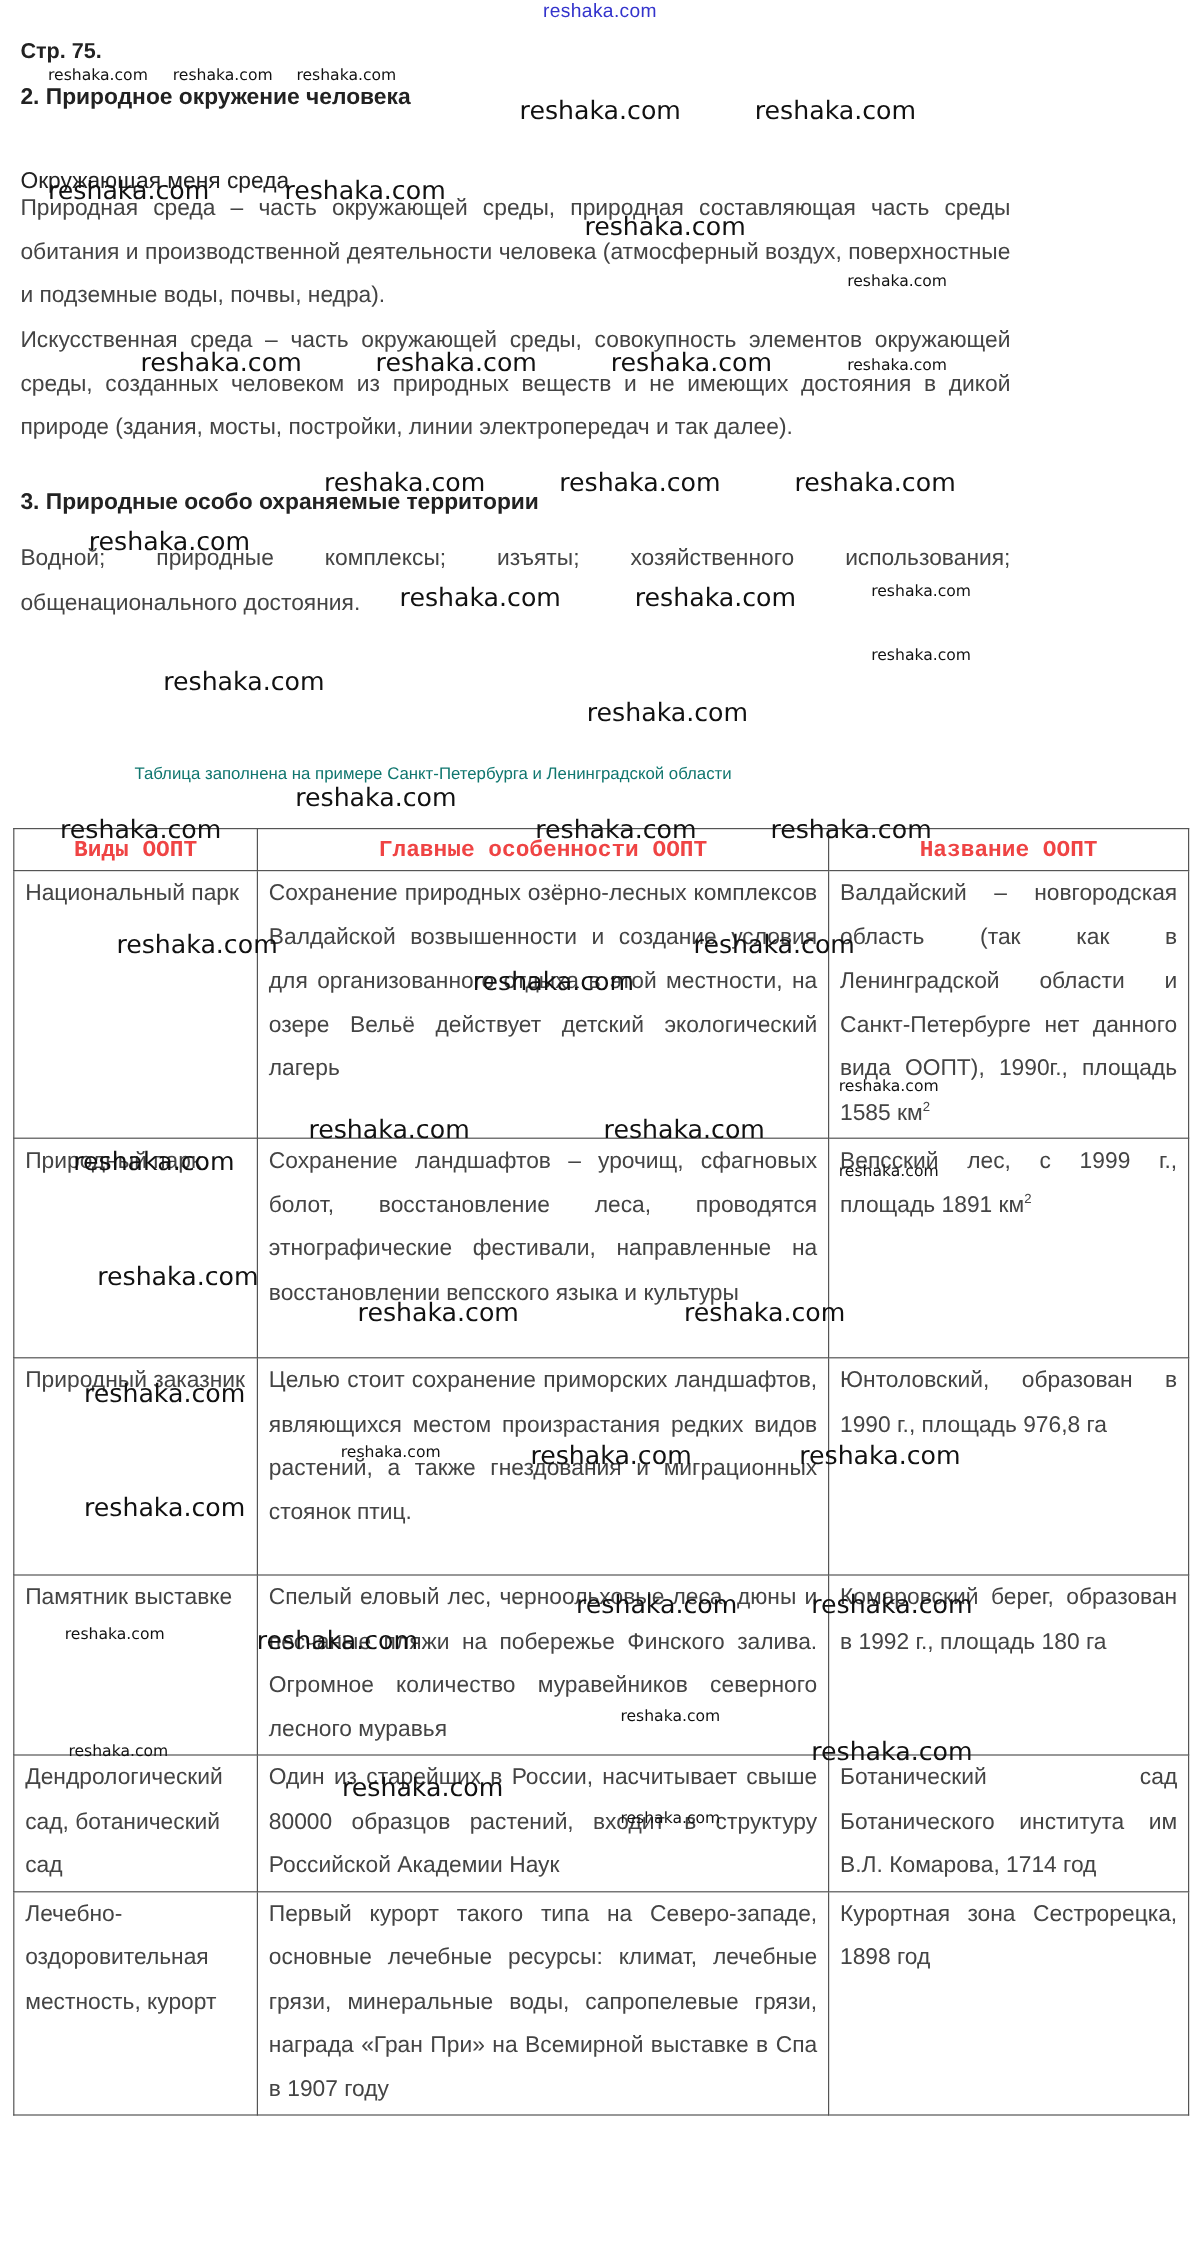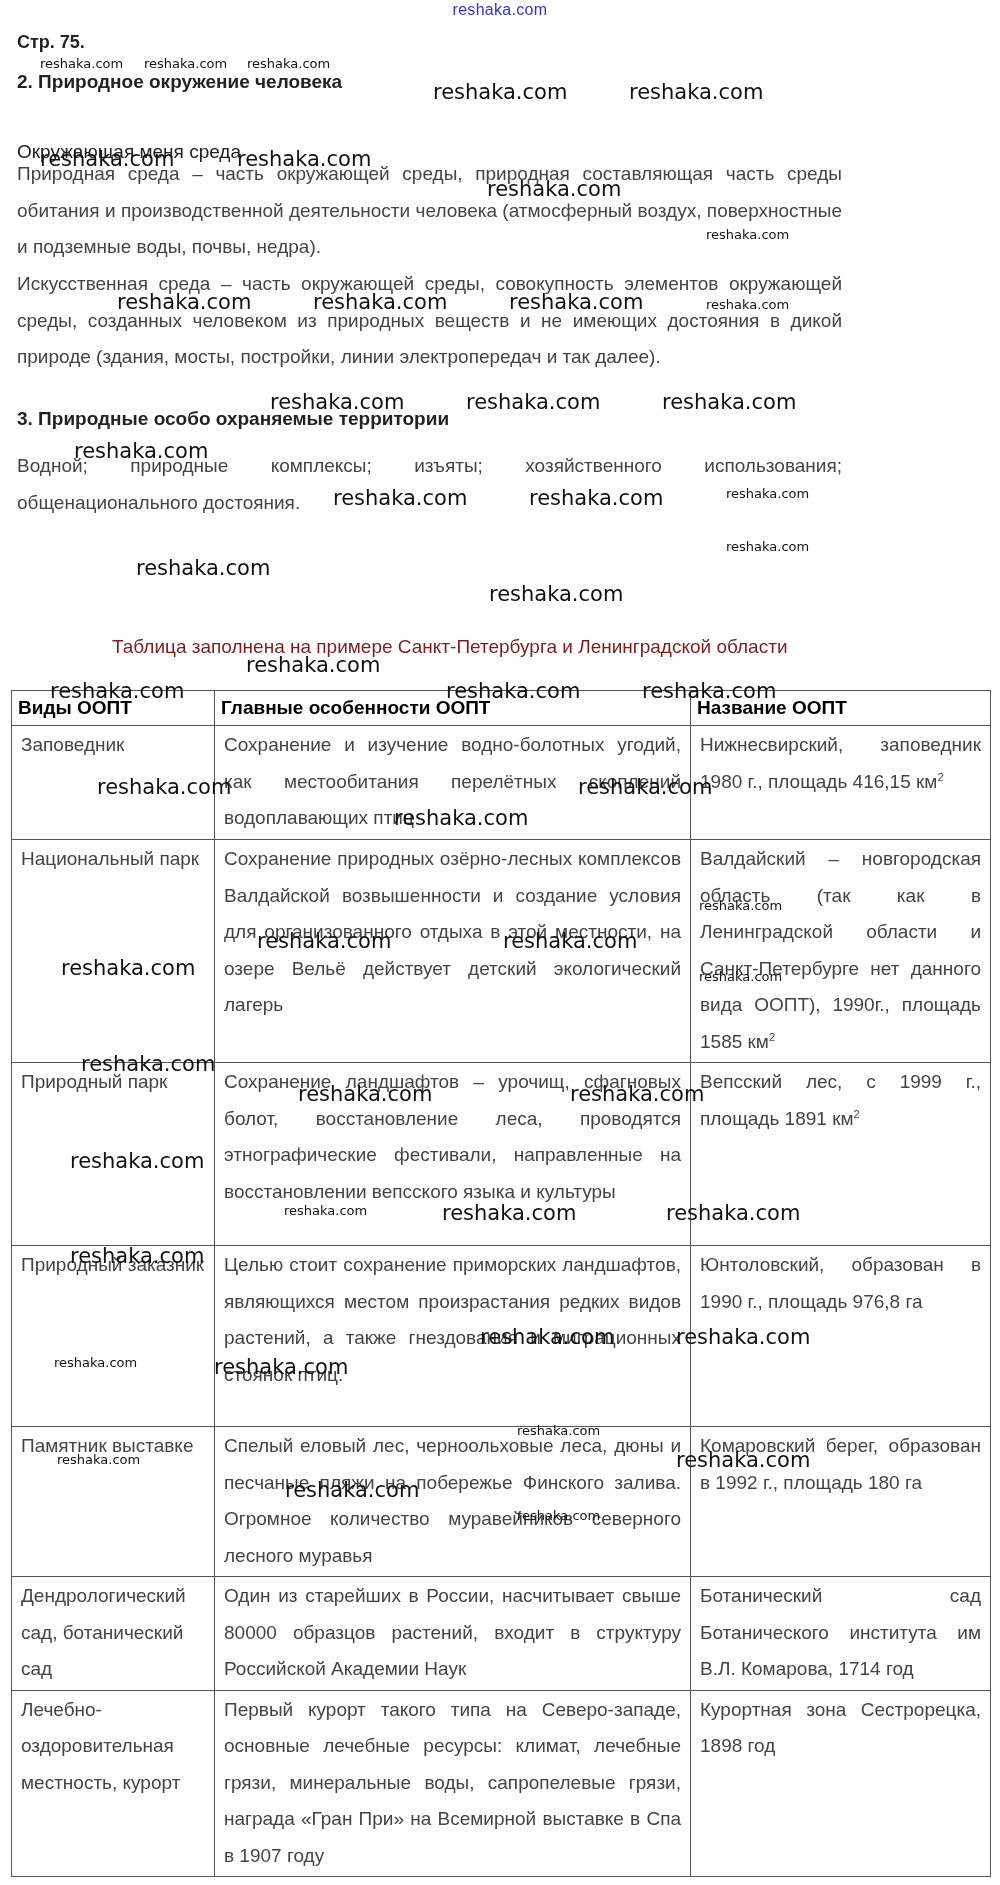--- a/index.html
+++ b/index.html
@@ -6,32 +6,32 @@
   body { width:1000px; height:1885px; position:relative; overflow:hidden;
          font-family:"Liberation Sans", sans-serif; color:#333333; }
   .abs { position:absolute; }
   .toplink { left:0; width:1000px; top:1px; text-align:center; font-size:16px;
              color:#3333cc; letter-spacing:0.3px; }
   .h-page { left:17px; top:32px; font-size:18px; font-weight:bold; color:#222; }
   .h-sec { left:17px; font-size:19px; font-weight:bold; color:#222; }
   .h-sub { left:17px; top:141px; font-size:19px; font-weight:normal; color:#222; }
   .para { left:17px; width:825px; font-size:19px; line-height:36.5px; text-align:justify;
           text-align-last:left; color:#444; }
-  .caption { left:112px; top:636px; font-size:19px; color:#7f1d1d; }
+  .caption { left:112px; top:636px; font-size:14px; color:#0f766e; }
   .wm { font-family:"DejaVu Sans", sans-serif; color:#111; white-space:nowrap; }
   .wm-big { font-size:21px; }
   .wm-small { font-size:13px; }
   table.oopt { position:absolute; left:11px; top:690px; width:979px;
                border-collapse:collapse; table-layout:fixed; }
   table.oopt col.c1 { width:203px; }
   table.oopt col.c2 { width:476px; }
   table.oopt col.c3 { width:300px; }
   table.oopt th, table.oopt td { border:1.5px solid #555; vertical-align:top;
                font-size:19px; color:#444; line-height:36.5px; padding:1px 9px 2px 9px; }
-  table.oopt th { font-weight:bold; color:#000000; text-align:left; line-height:32px; padding:1px 6px; }
+  table.oopt th { font-weight:bold; color:#ef4444; text-align:center; line-height:32px; padding:1px 6px;font-family:Liberation Mono, monospace; }
   table.oopt td.desc, table.oopt td.name { text-align:justify; text-align-last:left; }
   sup { font-size:11px; line-height:0; }
 </style>
 </head>
 <body>
 
 <div class="abs toplink">reshaka.com</div>
 
 <div class="abs h-page">Стр. 75.</div>
 
@@ -53,25 +53,20 @@
       <col class="c3">
     </colgroup>
   <thead>
     <tr>
       <th>Виды ООПТ</th>
       <th>Главные особенности ООПТ</th>
       <th>Название ООПТ</th>
     </tr>
   </thead>
   <tbody>
-    <tr style="height:114px">
-      <td>Заповедник</td>
-      <td class="desc">Сохранение и изучение водно-болотных угодий, как местообитания перелётных скоплений водоплавающих птиц</td>
-      <td class="name"><span>Нижнесвирский, заповедник 1980 г., площадь 416,15 км</span><sup>2</sup></td>
-    </tr>
     <tr style="height:220px">
       <td>Национальный парк</td>
       <td class="desc">Сохранение природных озёрно-лесных комплексов Валдайской возвышенности и создание условия для организованного отдыха в этой местности, на озере Вельё действует детский экологический лагерь</td>
       <td class="name"><span>Валдайский – новгородская область (так как в Ленинградской области и Санкт-Петербурге нет данного вида ООПТ), 1990г., площадь 1585 км</span><sup>2</sup></td>
     </tr>
     <tr style="height:183px">
       <td>Природный парк</td>
       <td class="desc">Сохранение ландшафтов – урочищ, сфагновых болот, восстановление леса, проводятся этнографические фестивали, направленные на восстановлении вепсского языка и культуры</td>
       <td class="name"><span>Вепсский лес, с 1999 г., площадь 1891 км</span><sup>2</sup></td>
     </tr>

